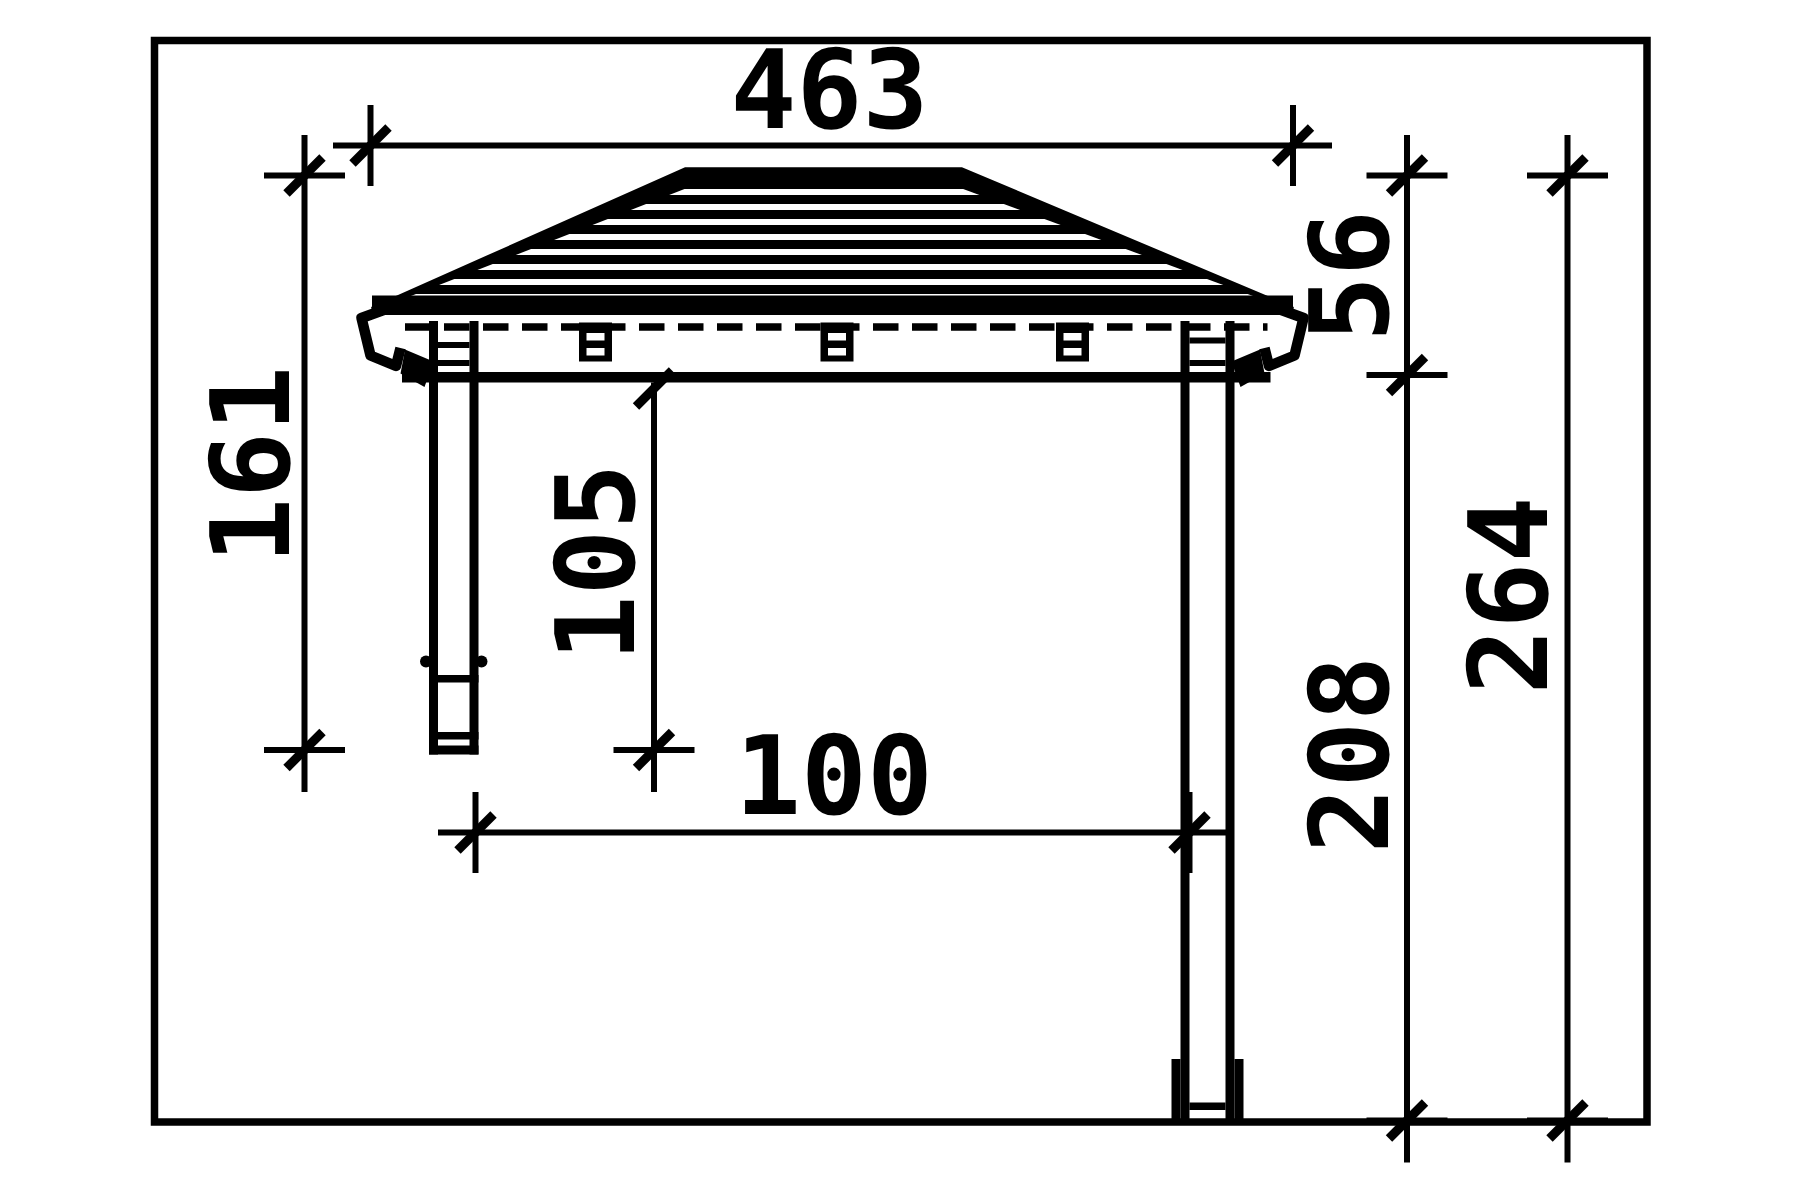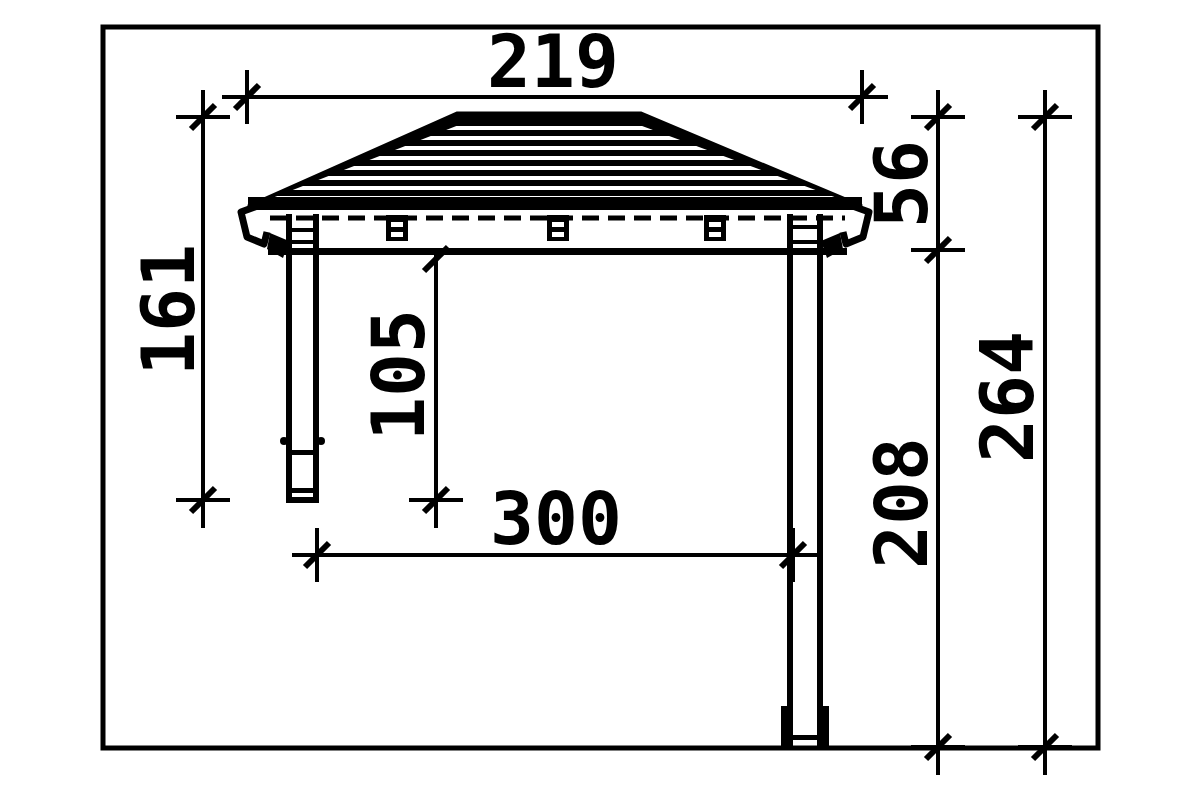--- a/index.html
+++ b/index.html
@@ -148,21 +148,21 @@
       <g>
         <line x1="1045" y1="90" x2="1045" y2="775" stroke-width="4"></line>
         <line x1="1018" y1="117" x2="1072" y2="117" stroke-width="4"></line>
         <line x1="1033" y1="129" x2="1057" y2="105" stroke-width="6"></line>
         <line x1="1018" y1="747" x2="1072" y2="747" stroke-width="4"></line>
         <line x1="1033" y1="759" x2="1057" y2="735" stroke-width="6"></line>
       </g>
     </g>
   </svg>
 
-  <div class="dl" style="left:553px;top:61px;">219</div>
+  <div class="dl" style="left:553px;top:61px;">463</div>
   <div class="dl rot" style="left:168px;top:310px;">161</div>
   <div class="dl rot" style="left:398px;top:375px;">105</div>
-  <div class="dl" style="left:556px;top:518px;">300</div>
+  <div class="dl" style="left:556px;top:518px;">100</div>
   <div class="dl rot" style="left:901px;top:184px;">56</div>
   <div class="dl rot" style="left:901px;top:503px;">208</div>
   <div class="dl rot" style="left:1007px;top:397px;">264</div>
 
 </div>
 
 </body></html>

